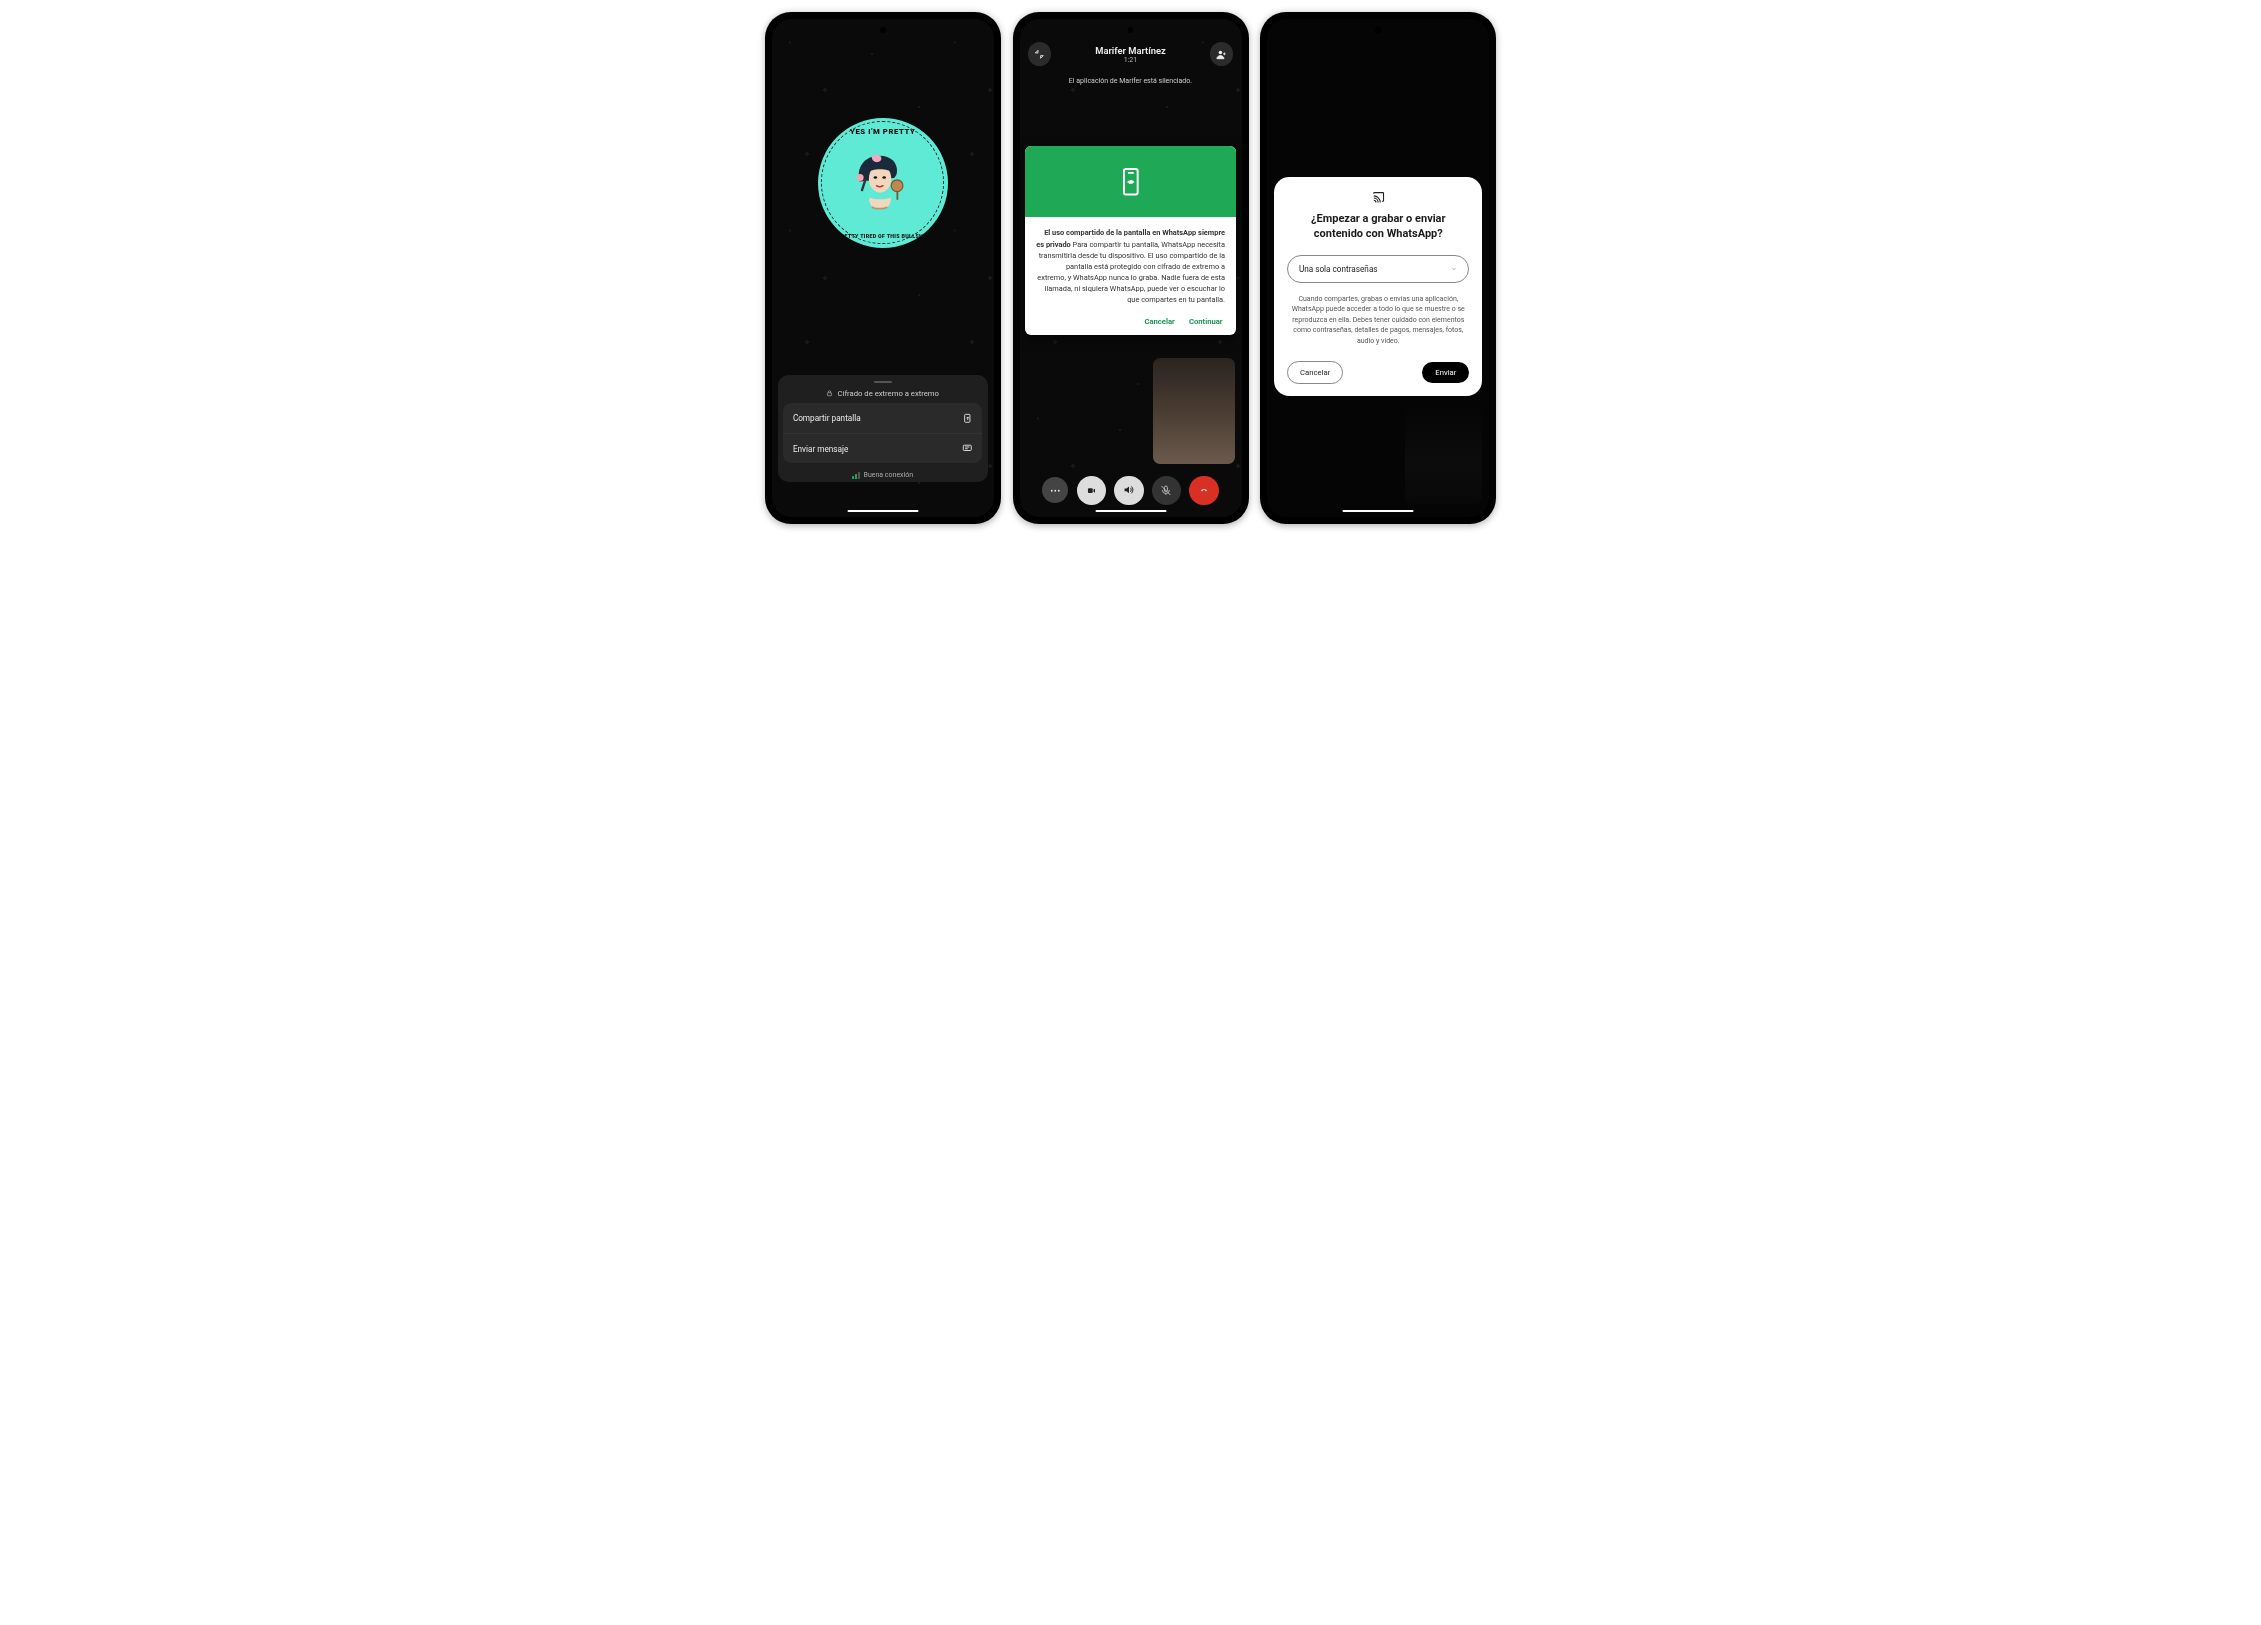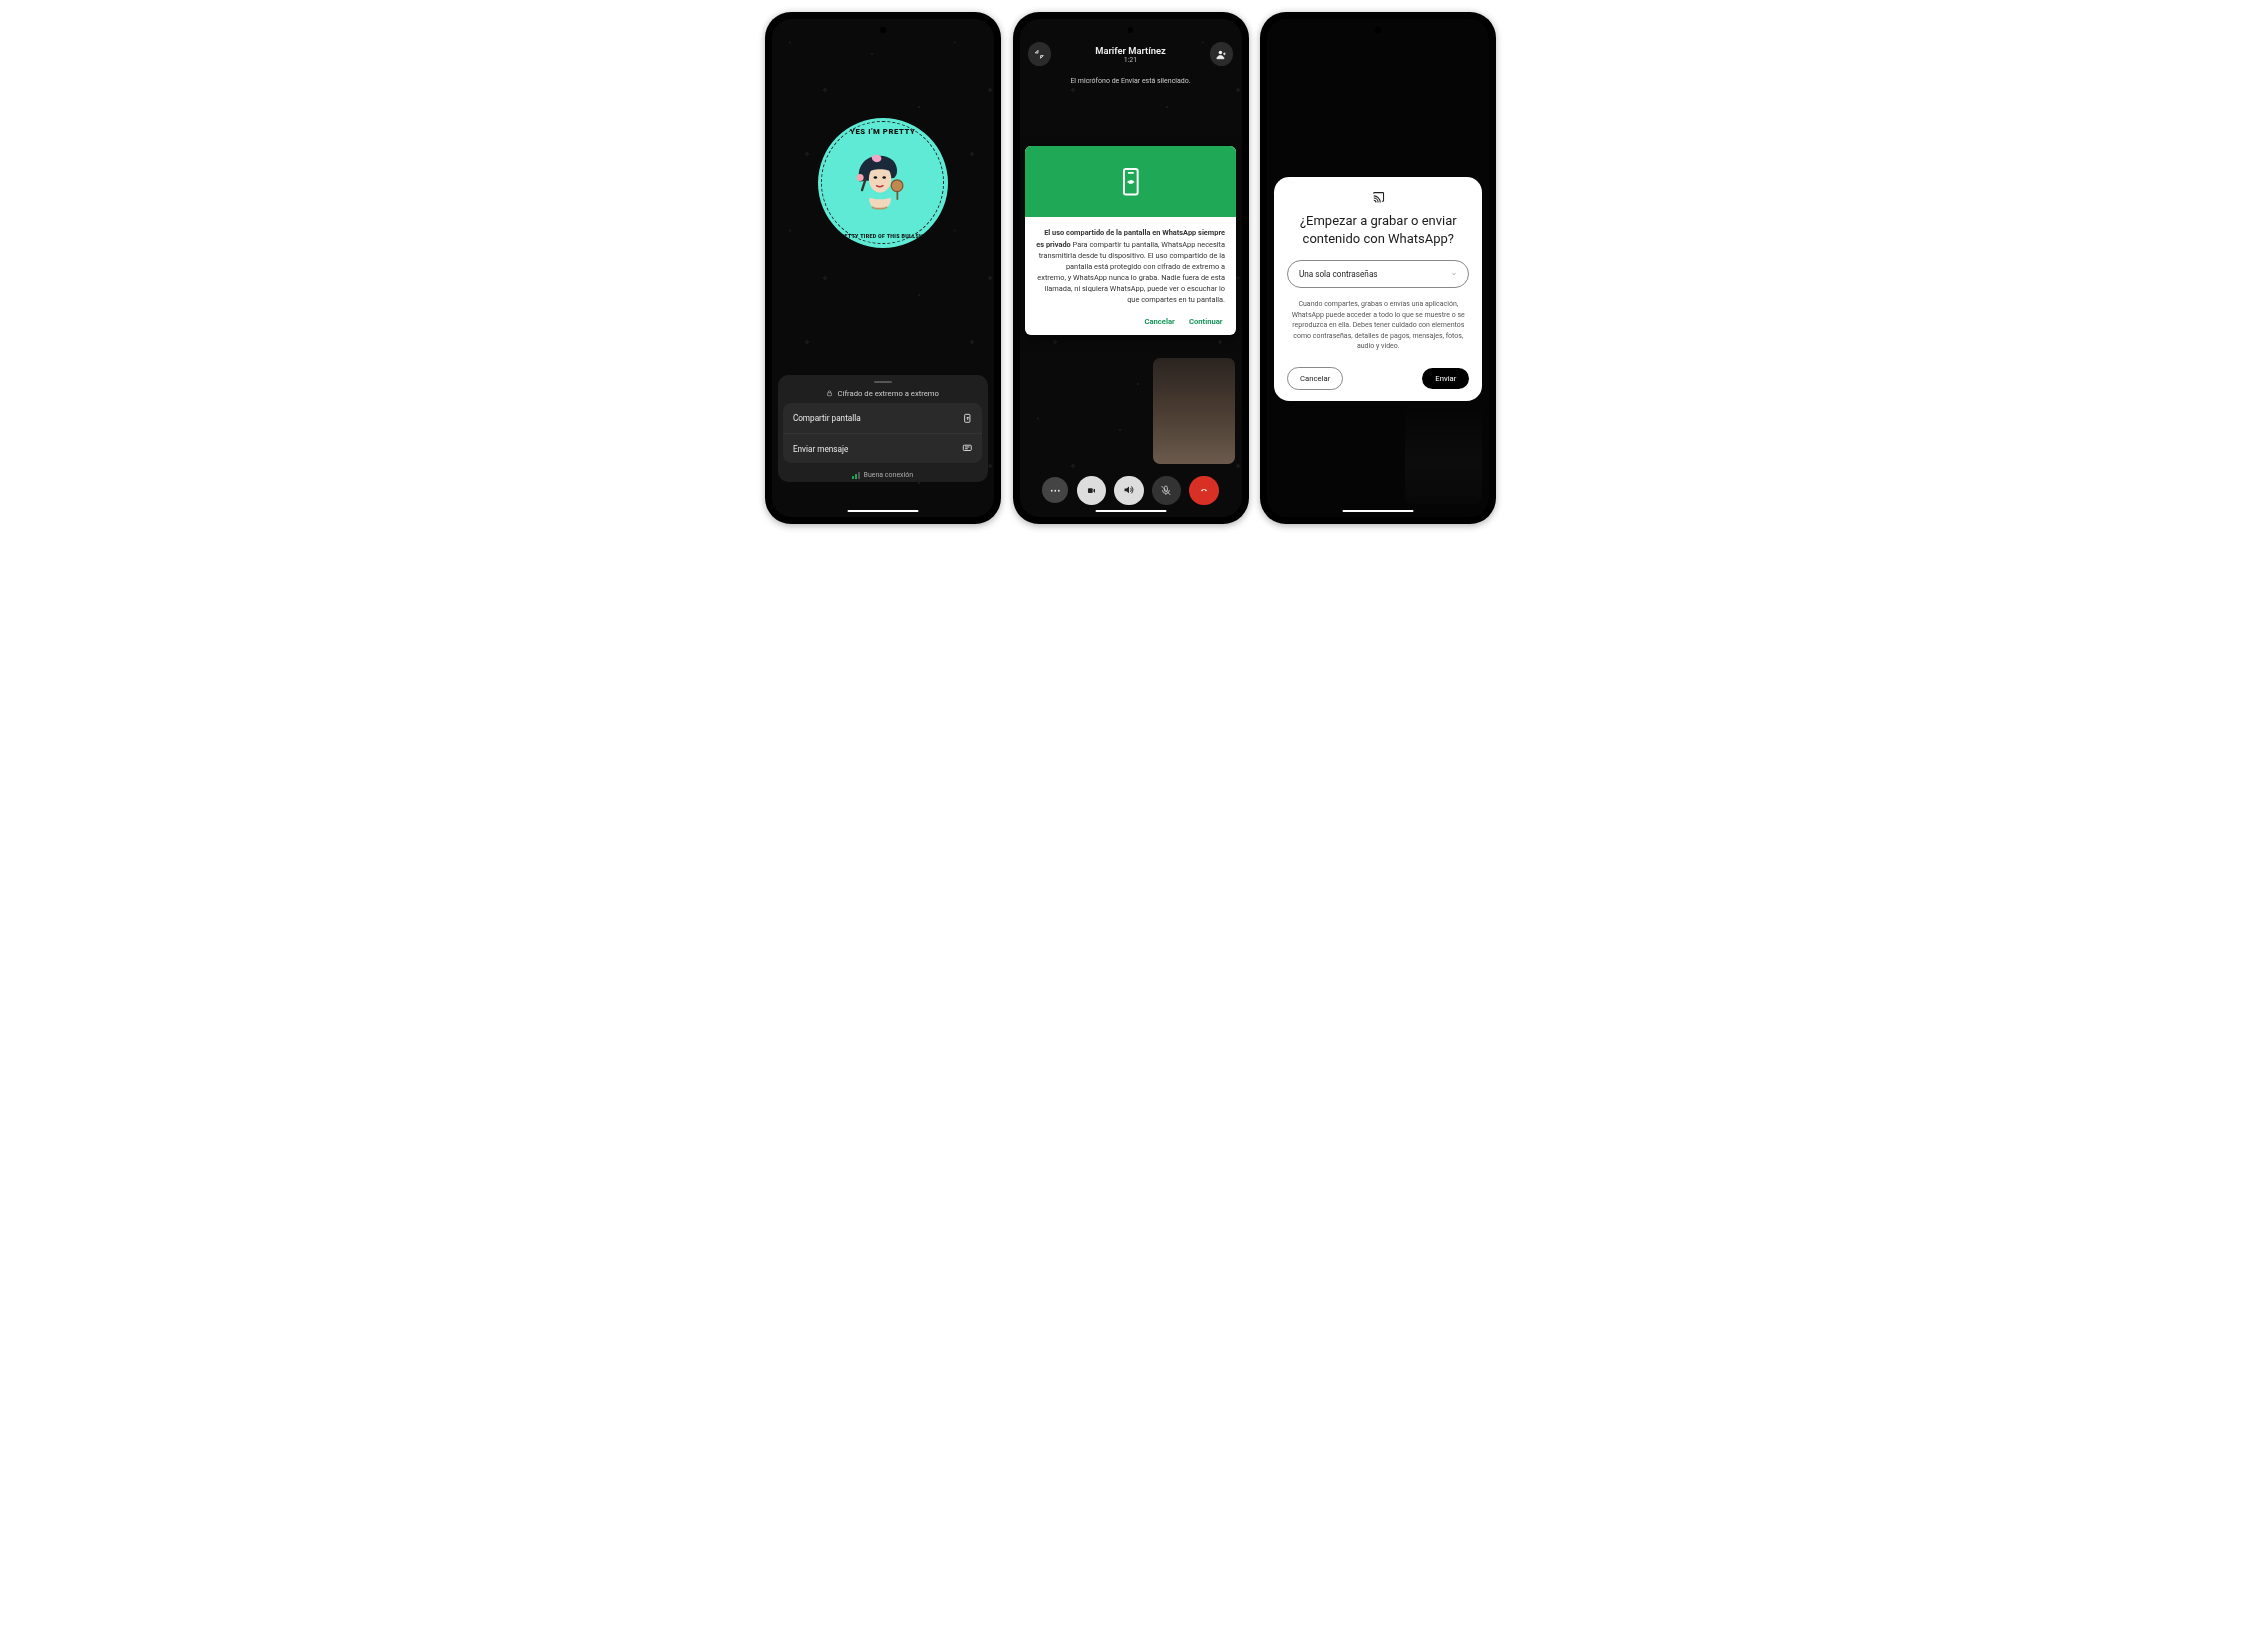--- a/index.html
+++ b/index.html
@@ -229,21 +229,21 @@
   
   .cast-sheet {
     position: absolute;
     left: 7px; right: 7px; top: 139px;
     background: #fff;
     border-radius: 15.3px;
     padding: 14px 13px 11.8px;
     z-index: 5;
   }
   .cast-title {
-    text-align: center; font-size: 13px; font-weight: 400; color: #1a1a1a;
+    text-align: center; font-size: 11px; font-weight: 700; color: #1a1a1a;
     padding: 8.2px 3.5px 0; line-height: 1.35;
   }
   .cast-icon { display: flex; justify-content: center; }
   .select-pill {
     margin-top: 13px;
     border: 0.6px solid #888; border-radius: 16.5px;
     padding: 8.2px 10.6px;
     display: flex; align-items: center; justify-content: space-between;
     font-size: 8.2px; color: #222;
   }
@@ -436,21 +436,21 @@
           <div class="caller-name">Marifer Martínez</div>
           <div class="call-timer">1:21</div>
         </div>
         <div class="round-btn">
           <svg width="10.6" height="10.6" viewBox="0 0 24 24" fill="#eee">
               <circle cx="10" cy="8" r="4"></circle>
               <path d="M2 22c0-4 4-7 8-7s8 3 8 7H2zM19 8v6M16 11h6" stroke="#eee" stroke-width="2"></path>
             </svg>
         </div>
       </div>
-      <div class="mic-muted-label">El micrófono de Enviar está silenciado.</div>
+      <div class="mic-muted-label">El aplicación de Marifer está silenciado.</div>
 
       <div class="dialog">
         <div class="dialog-hero">
           <svg width="23.6" height="29.4" viewBox="0 0 24 30" fill="none" stroke="#fff" stroke-width="2">
             <rect x="5" y="2" width="14" height="26" rx="2"></rect>
             <path d="M9 6h6"></path>
             <path d="M10 17c0-3 4-3 4 0M12 13l3 2-3 2" fill="#fff" stroke="none"></path>
             <path d="M9 16c1-2 5-2 6 0" stroke="#fff"></path>
           </svg>
         </div>

